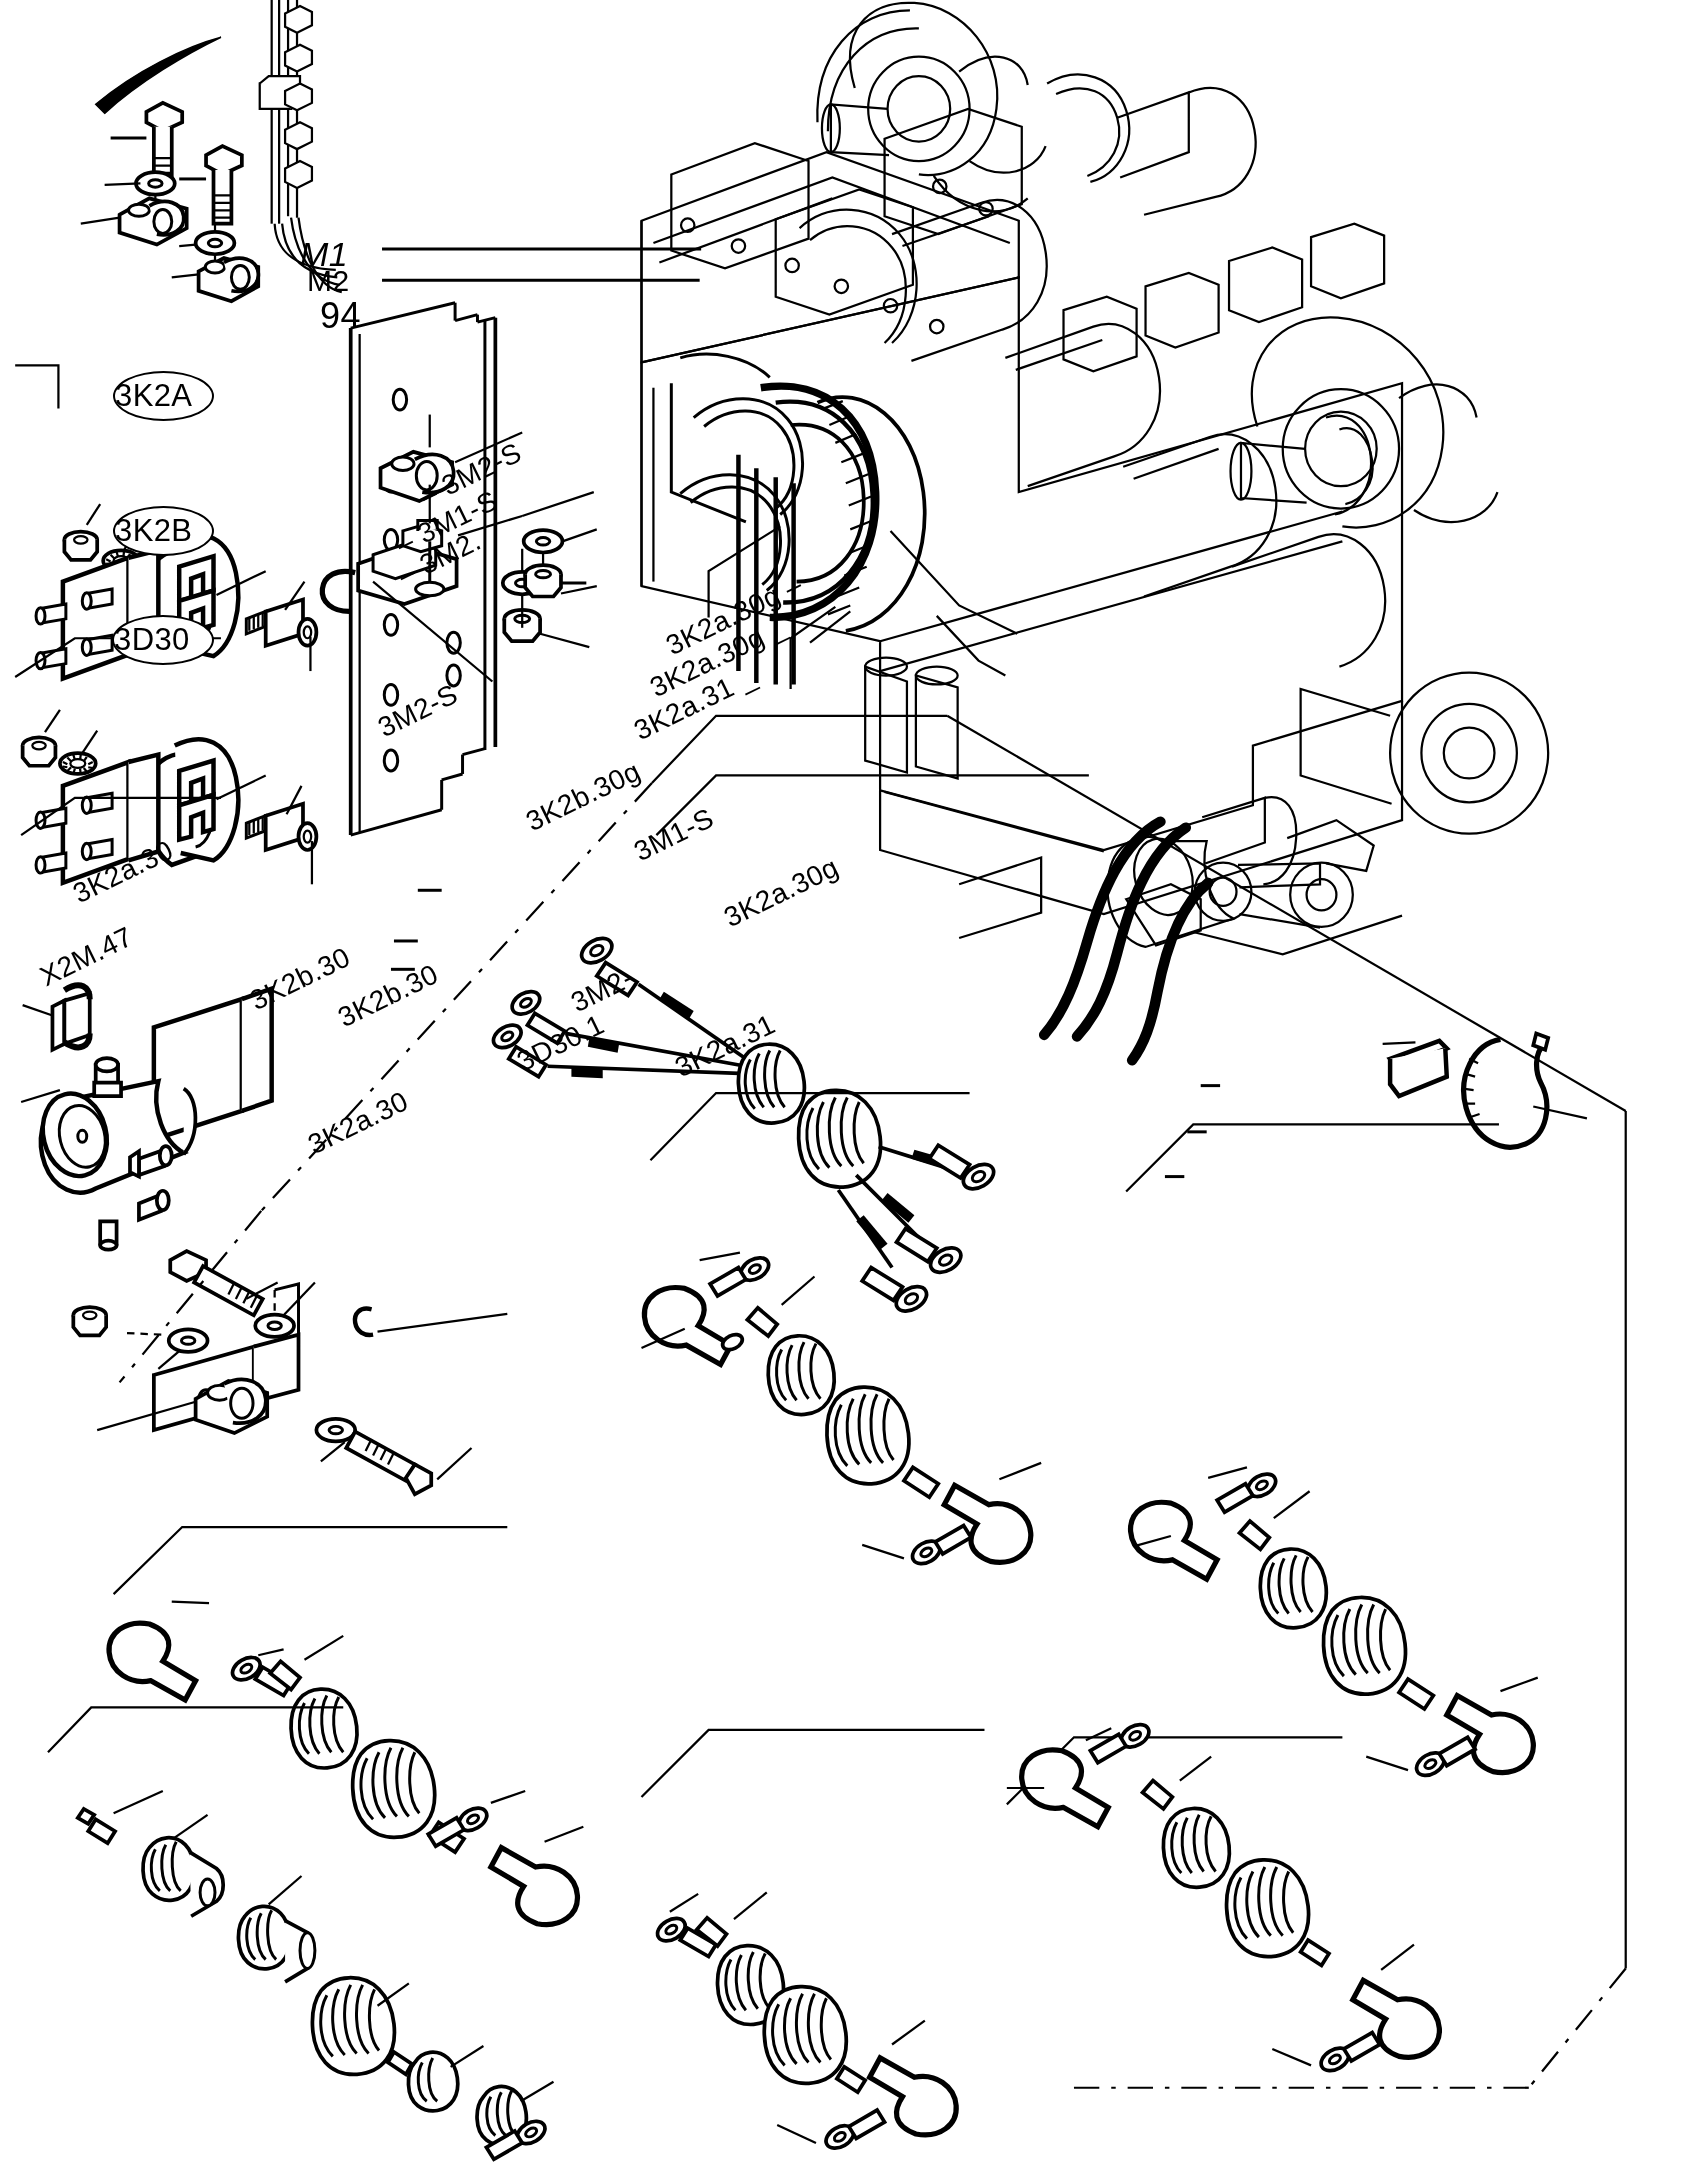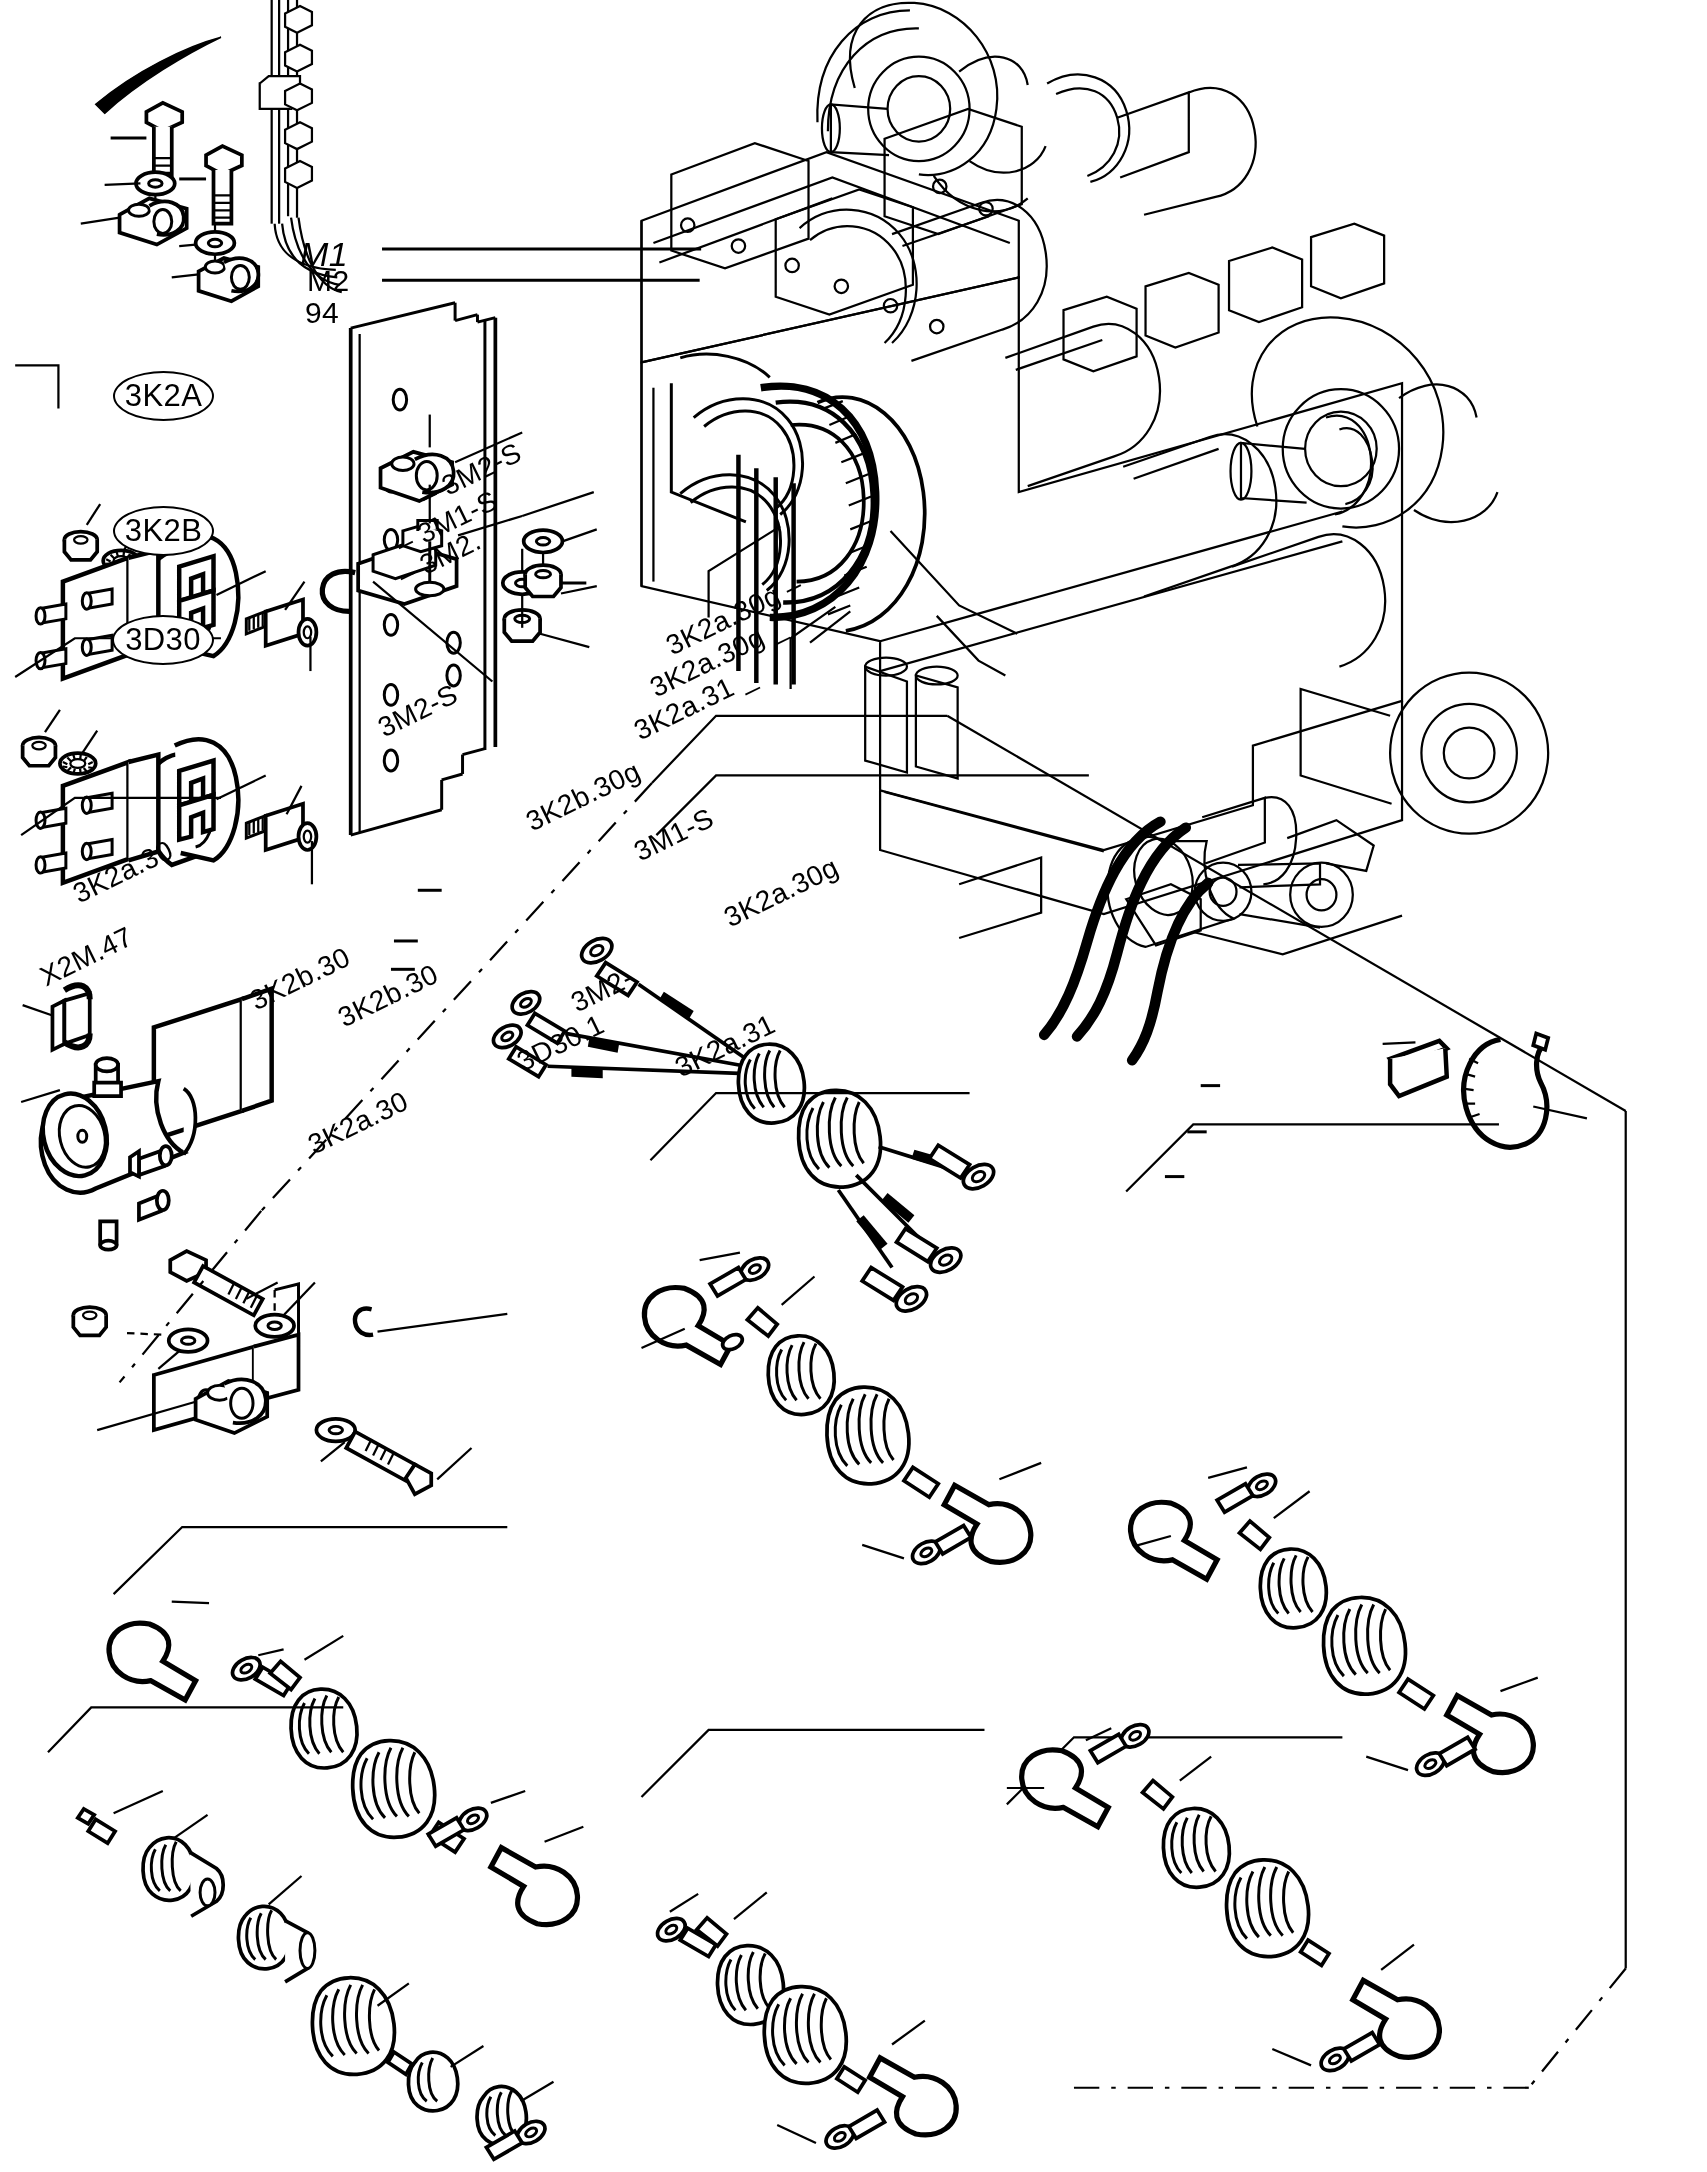--- a/index.html
+++ b/index.html
@@ -19,21 +19,21 @@
     white-space:nowrap;
     line-height:1;
     font-weight:400;
   }
   .lbl-plain{font-size:30px;letter-spacing:0.4px;}
   .oval{
     position:absolute;
     border:2.2px solid #000;
     border-radius:50%;
     background:#fff;
-    display:flex;align-items:center;justify-content:center;
+    display:flex;align-items:center;
     font-size:31px;
     font-family:"Liberation Sans", sans-serif;
     color:#000;
     letter-spacing:0.4px;
   }
   .rot{transform-origin:left top;}
 </style>
 </head>
 <body>
 
@@ -831,21 +831,21 @@
 </div>
 <div class="oval" style="left:113px;top:506px;width:97px;height:46px;">
   <span>3K2B</span>
 </div>
 <div class="oval" style="left:112px;top:615px;width:98px;height:46px;">
   <span>3D30</span>
 </div>
 
 <div class="lbl lbl-plain" style="left: 300px; top: 237px; font-size: 34px; font-style: italic;">M1</div>
 <div class="lbl lbl-plain" style="left: 307px; top: 266px; font-size: 30px;">M2</div>
-<div class="lbl lbl-plain" style="left: 305px; top: 298px; font-size: 30px;">94</div>
+<div class="lbl lbl-plain" style="left: 320px; top: 298px; font-size: 36px;">94</div>
 
 <div class="lbl lbl-plain rot" style="left: 416px; top: 486px; transform: rotate(-26deg); font-size: 28px;">– 3M2-S</div>
 <div class="lbl lbl-plain rot" style="left: 392px; top: 534px; transform: rotate(-26deg); font-size: 28px;">– 3M1-S</div>
 <div class="lbl lbl-plain rot" style="left: 394px; top: 565px; transform: rotate(-26deg); font-size: 28px;">– 3M2.</div>
 
 <div class="lbl lbl-plain rot" style="left: 662px; top: 635px; transform: rotate(-26deg); font-size: 28px;">3K2a.30g –</div>
 <div class="lbl lbl-plain rot" style="left: 646px; top: 677px; transform: rotate(-26deg); font-size: 28px;">3K2a.30g _</div>
 <div class="lbl lbl-plain rot" style="left: 630px; top: 720px; transform: rotate(-26deg); font-size: 28px;">3K2a.31 _</div>
 
 <div class="lbl lbl-plain rot" style="left: 374px; top: 717px; transform: rotate(-26deg); font-size: 28px;">3M2-S</div>

